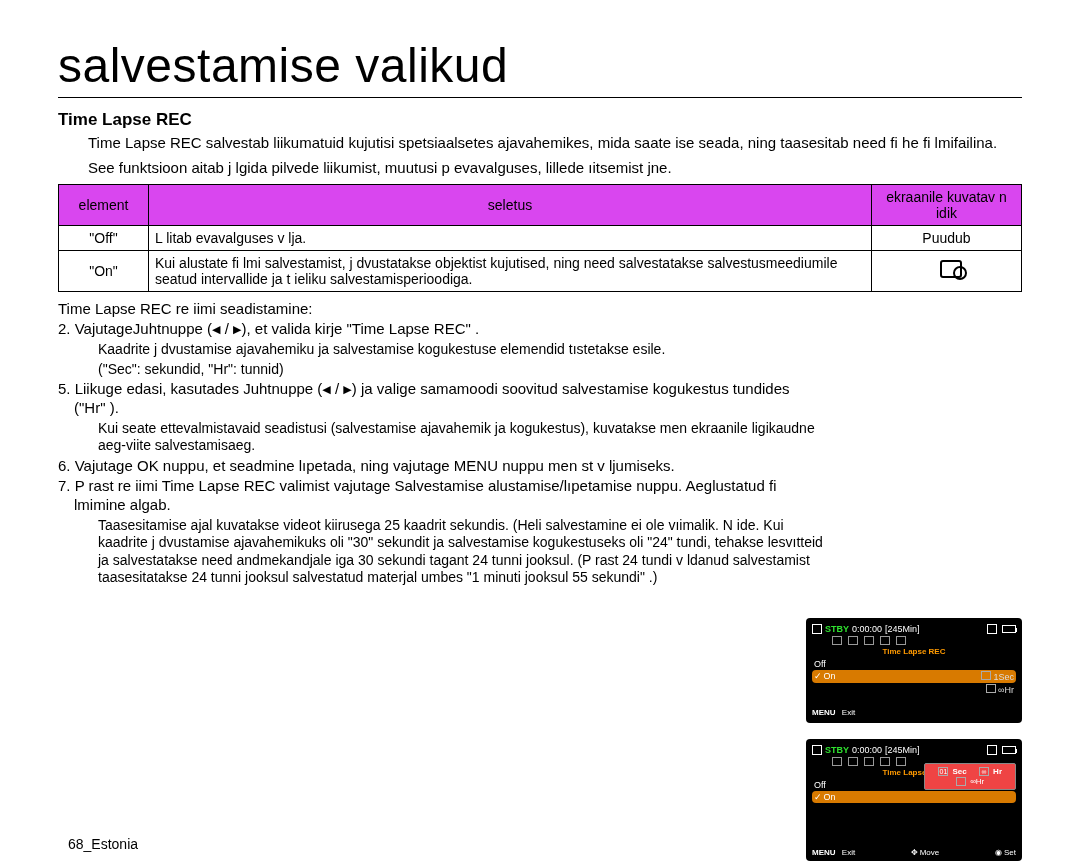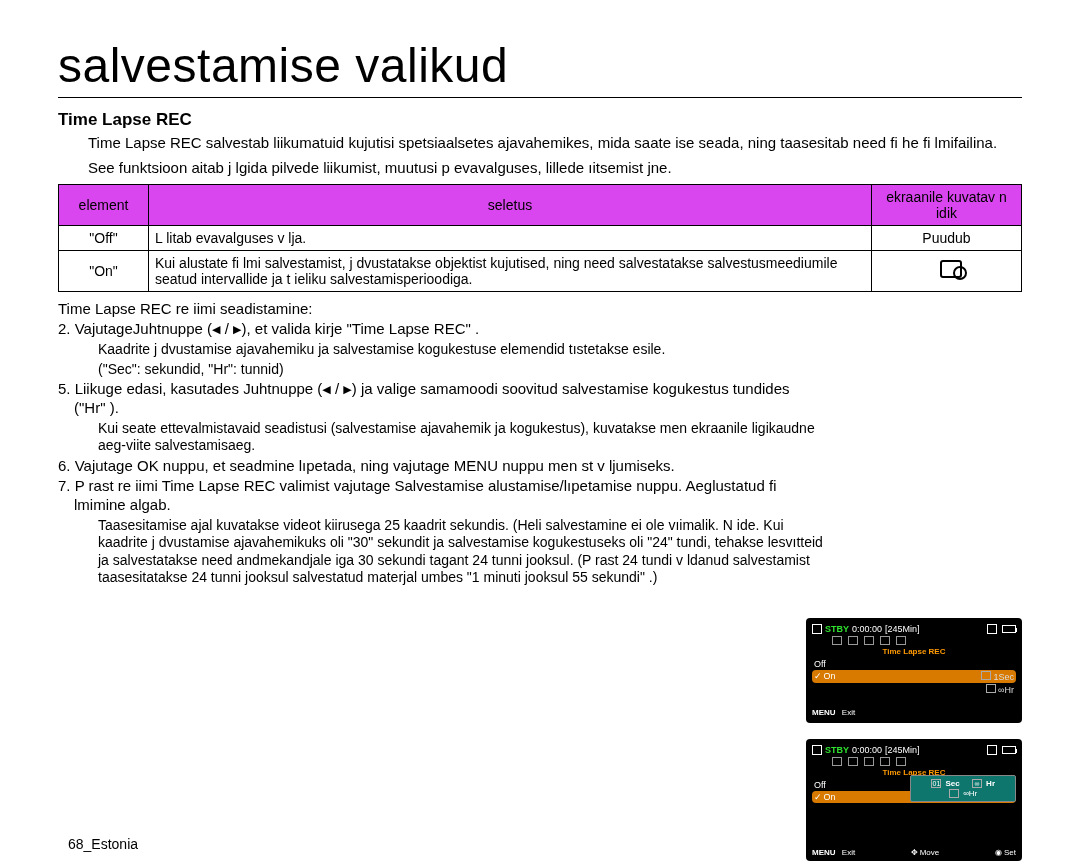--- a/index.html
+++ b/index.html
@@ -29,21 +29,21 @@
   .batt:after{content:"";position:absolute;right:-2px;top:2px;width:1px;height:4px;background:#fff}
   .iconbar{display:flex;gap:6px;margin:2px 0 2px 20px}
   .iconbar span{width:10px;height:9px;border:1px solid #999;display:inline-block}
   .menuTitle{color:#ff9a00;font-size:8px;font-weight:bold;text-align:center;margin:2px 0}
   .opt-row{font-size:9px;padding:1px 2px;display:flex;align-items:flex-start;justify-content:space-between}
   .opt-row.sel{background:#d87a00;border-radius:4px}
   .opt-row .check{color:#fff;margin-right:2px}
   .opt-row .rt{color:#ddd}
   .footerbar{display:flex;justify-content:space-between;font-size:8px;margin-top:12px}
   .footerbar span{display:flex;align-items:center;gap:2px}
-  .panel{background:#0f766e;border:1px solid #888;padding:2px 20px;position:absolute;right:6px;top:36px;font-size:8px;border-radius:2px}
+  .panel{background:#ef4444;border:1px solid #888;padding:2px 13px;position:absolute;right:6px;top:24px;font-size:8px;border-radius:2px}
   .panel .prow{display:flex;align-items:center;gap:4px;margin:1px 0}
   .sq{width:10px;height:9px;border:1px solid #aaa;display:inline-block;font-size:7px;text-align:center;line-height:8px}
   .cardico{display:inline-block;width:10px;height:10px;border:1px solid #fff}
   .tlr-ico{display:inline-block;width:22px;height:18px;border:2px solid #000;border-radius:3px;position:relative;margin-left:8px}
   .tlr-ico:after{content:"";position:absolute;right:-7px;bottom:-4px;width:10px;height:10px;border:2px solid #000;border-radius:50%}
 </style>
 </head>
 <body>
 
 <div class="title">salvestamise valikud</div>

